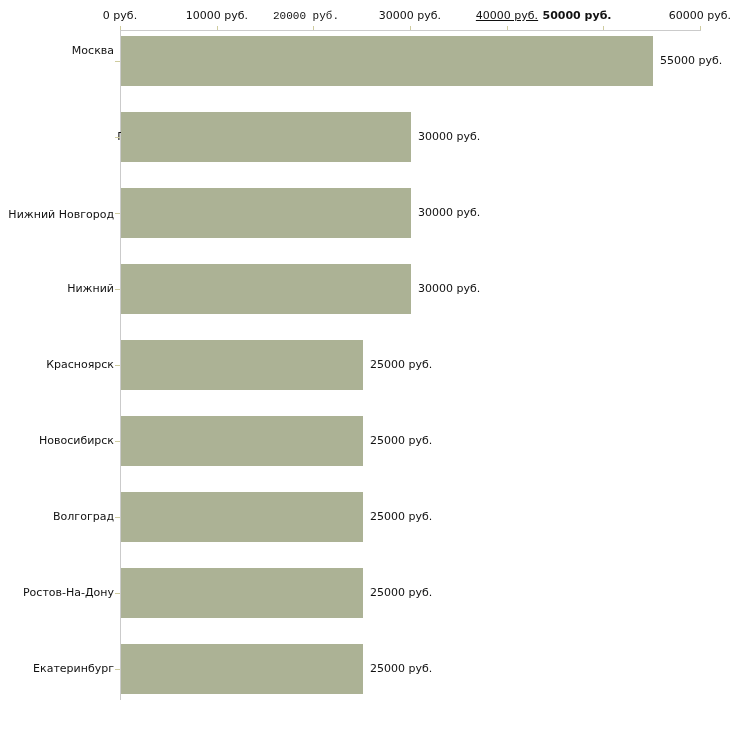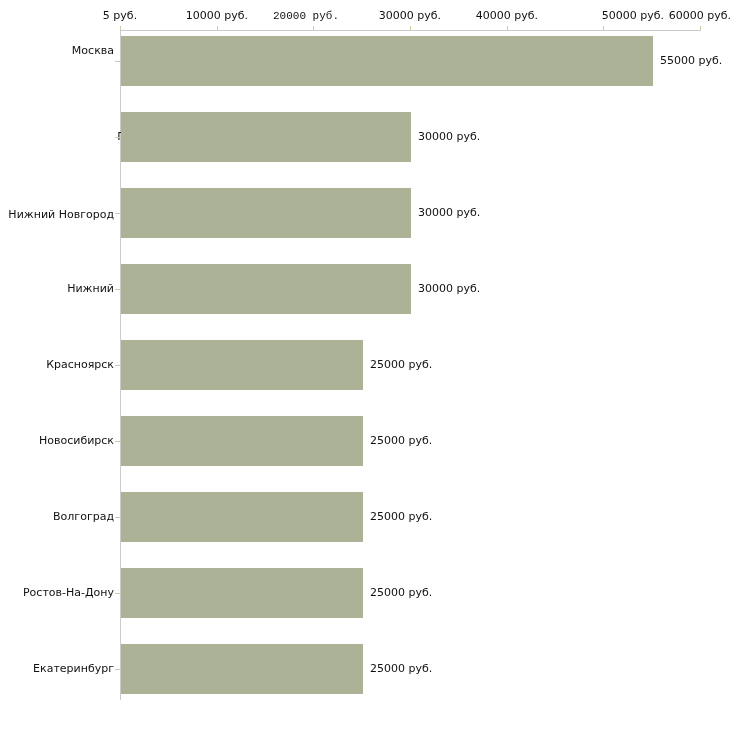--- a/index.html
+++ b/index.html
@@ -45,26 +45,26 @@
     line-height: 14px;
     font-size: 11px;
     white-space: nowrap;
   }
 </style>
 </head>
 <body>
 
 <div class="chart" id="chart">
   <div id="x-axis-labels">
-      <div class="x-tick-label" style="left: 60px; width: 120px; color: rgb(17, 17, 17);">5 руб.</div>
+      <div class="x-tick-label" style="left: 60px; width: 120px; color: rgb(17, 17, 17);">0 руб.</div>
       <div class="x-tick-label" style="left: 157px; width: 120px; color: rgb(17, 17, 17);">10000 руб.</div>
       <div class="x-tick-label" style="left: 246px; width: 120px; color: rgb(17, 17, 17); font-family: Liberation Mono, monospace;">20000 руб.</div>
       <div class="x-tick-label" style="left: 350px; width: 120px; color: rgb(17, 17, 17);">30000 руб.</div>
-      <div class="x-tick-label" style="left: 447px; width: 120px; color: rgb(17, 17, 17);">40000 руб.</div>
-      <div class="x-tick-label" style="left: 573px; width: 120px; color: rgb(17, 17, 17);">50000 руб.</div>
+      <div class="x-tick-label" style="left: 447px; width: 120px; color: rgb(17, 17, 17); text-decoration: underline;">40000 руб.</div>
+      <div class="x-tick-label" style="left: 517px; width: 120px; color: rgb(17, 17, 17); font-weight: bold;">50000 руб.</div>
       <div class="x-tick-label" style="left: 640px; width: 120px; color: rgb(17, 17, 17);">60000 руб.</div>
     </div>
   <div id="x-axis-ticks">
       <div class="x-tick" style="left: 120px; top: 26px; background: rgb(207, 204, 159);"></div>
       <div class="x-tick" style="left: 217px; top: 26px; background: rgb(207, 204, 159);"></div>
       <div class="x-tick" style="left: 313px; top: 26px; background: rgb(207, 204, 159);"></div>
       <div class="x-tick" style="left: 410px; top: 26px; background: rgb(207, 204, 159);"></div>
       <div class="x-tick" style="left: 507px; top: 26px; background: rgb(207, 204, 159);"></div>
       <div class="x-tick" style="left: 603px; top: 26px; background: rgb(207, 204, 159);"></div>
       <div class="x-tick" style="left: 700px; top: 26px; background: rgb(207, 204, 159);"></div>

